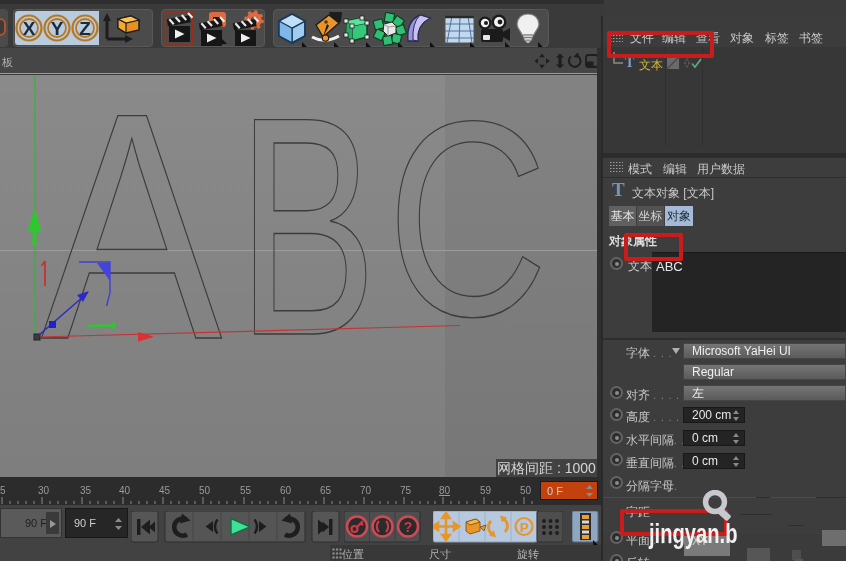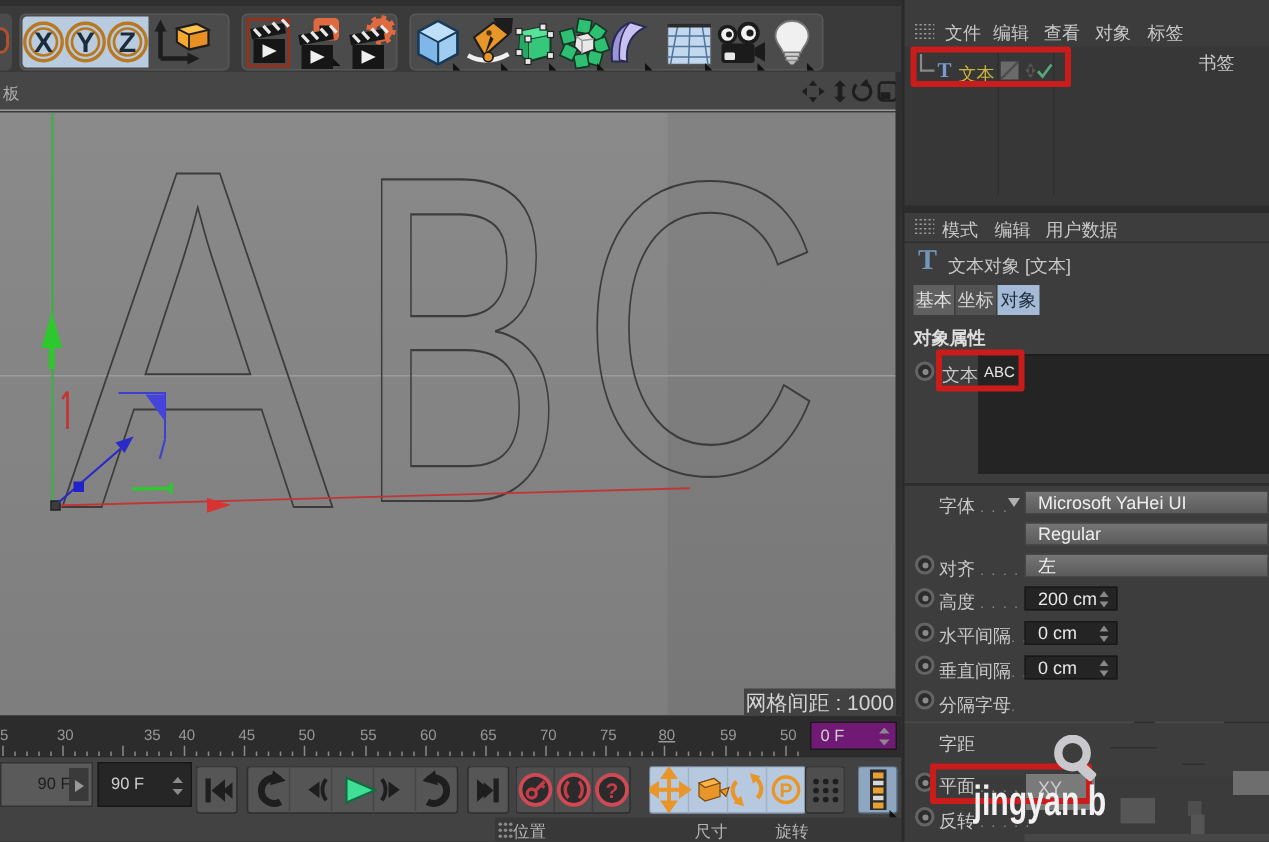--- a/index.html
+++ b/index.html
@@ -14,21 +14,21 @@
 #vdark{left:445px;top:0;width:156px;height:402px;background:rgba(0,0,0,0.05);}
 #horizon{left:0;top:175px;width:601px;height:1px;background:#9c9c9c;}
 #gridchip{left:496px;top:384px;width:101px;height:18px;background:#424242;color:#d4d4d4;font-size:14px;text-align:center;line-height:18px;}
 
 #ruler{left:0;top:477px;width:601px;height:28px;background:#2c2c2c;color:#9a9a9a;font-size:10px;}
 
 #transport{left:0;top:505px;width:601px;height:56px;background:#424242;}
 
 #coordbar{left:330px;top:545px;width:271px;height:16px;background:#383838;color:#b5b5b5;font-size:11px;}
 
-#rpanel{left:601px;top:0;width:245px;height:518px;background:#3d3d3d;}
+#rpanel{left:601px;top:16px;width:245px;height:518px;background:#3d3d3d;}
 .menurow{color:#c8c8c8;font-size:12px;}
 
 .redbox{position:absolute;border:4px solid #cb1c1c;border-radius:2px;}
 .radio{width:13px;height:13px;border-radius:50%;background:#2d2d2d;border:2px solid #646464;}
 .radio::after{content:"";position:absolute;left:2.5px;top:2.5px;width:4px;height:4px;border-radius:50%;background:#8a8a8a;}
 .lbl{color:#c8c8c8;font-size:12px;}
 .dots{color:#8a8a8a;font-size:10px;letter-spacing:1px;}
 .fieldL{height:16px;background:linear-gradient(#757575,#5b5b5b);border:1px solid #454545;color:#efefef;font-size:12px;padding:0 0 0 8px;line-height:15px;}
 .fieldD{height:16px;background:#242424;border:1px solid #181818;color:#e8e8e8;font-size:12px;padding:0 0 0 8px;line-height:15px;}
 .spin{position:absolute;right:3px;top:2px;width:9px;height:11px;background:
@@ -249,39 +249,39 @@
     <path d="M89 216 L77 220 L83 227 Z" fill="#2a2ac8"></path>
     <rect x="49" y="246" width="7" height="7" fill="#2222cc"></rect>
 
     <path d="M88 251 L114 250.5 M114 247 L114 254" stroke="#2ec82e" stroke-width="2.4" fill="none"></path>
   </svg>
   <div class="abs" id="gridchip">网格间距 : 1000 cm</div>
 </div>
 <div class="abs" id="ruler">
   <div class="abs" style="left:0px;top:8px;">5</div>
   <div class="abs" style="left:38px;top:8px;">30</div>
-      <div class="abs" style="left:96px;top:8px;">35</div>
+      <div class="abs" style="left:80px;top:8px;">35</div>
   <div class="abs" style="left:119px;top:8px;">40</div>
       <div class="abs" style="left:159px;top:8px;">45</div>
   <div class="abs" style="left:199px;top:8px;">50</div>
       <div class="abs" style="left:240px;top:8px;">55</div>
   <div class="abs" style="left:280px;top:8px;">60</div>
       <div class="abs" style="left:320px;top:8px;">65</div>
   <div class="abs" style="left:360px;top:8px;">70</div>
       <div class="abs" style="left:400px;top:8px;">75</div>
   <div class="abs" style="left:439px;top:8px;text-decoration:underline;">80</div>
       <div class="abs" style="left:480px;top:8px;">59</div>
   <div class="abs" style="left:520px;top:8px;">50</div>
   <svg class="abs" style="left:0;top:20px" width="536" height="8" viewBox="0 0 536 8">
     <g stroke="#8a8a8a" stroke-width="1">
       <path d="M2 0 V7 M42 0 V7 M82 0 V7 M123 0 V7 M163 0 V7 M203 0 V7 M244 0 V7 M284 0 V7 M324 0 V7 M364 0 V7 M404 0 V7 M443 0 V7 M484 0 V7 M524 0 V7"></path>
       <path d="M10 4 V7 M18 4 V7 M26 4 V7 M34 4 V7 M50 4 V7 M58 4 V7 M66 4 V7 M74 4 V7 M90 4 V7 M98 4 V7 M106 4 V7 M114 4 V7 M131 4 V7 M139 4 V7 M147 4 V7 M155 4 V7 M171 4 V7 M179 4 V7 M187 4 V7 M195 4 V7 M211 4 V7 M219 4 V7 M227 4 V7 M235 4 V7 M252 4 V7 M260 4 V7 M268 4 V7 M276 4 V7 M292 4 V7 M300 4 V7 M308 4 V7 M316 4 V7 M332 4 V7 M340 4 V7 M348 4 V7 M356 4 V7 M372 4 V7 M380 4 V7 M388 4 V7 M396 4 V7 M412 4 V7 M420 4 V7 M428 4 V7 M435 4 V7 M451 4 V7 M459 4 V7 M467 4 V7 M475 4 V7 M492 4 V7 M500 4 V7 M508 4 V7 M516 4 V7 M532 4 V7"></path>
     </g>
   </svg>
-  <div class="abs" style="left:540px;top:4px;width:58px;height:19px;background:#701a75;border:1px solid #1a1a1a;color:#cfcfcf;font-size:11px;line-height:18px;padding-left:6px;">0 F
+  <div class="abs" style="left:540px;top:4px;width:58px;height:19px;background:#c2410c;border:1px solid #1a1a1a;color:#cfcfcf;font-size:11px;line-height:18px;padding-left:6px;">0 F
     <svg class="abs" style="right:3px;top:3px" width="9" height="12" viewBox="0 0 9 12">
           <path d="M4.5 0 L8 4 L1 4 Z M4.5 12 L8 8 L1 8 Z" fill="#8a8a8a"></path>
         </svg>
   </div>
 </div>
 <div class="abs" id="transport">
 
   <div class="abs" style="left:0;top:3px;width:62px;height:30px;background:#5a5a5a;border:1px solid #333;color:#1e1e1e;font-size:11px;line-height:28px;padding-left:24px;">90 F
     <div class="abs" style="right:2px;top:3px;width:13px;height:22px;background:#3a3a3a;"></div>
     <svg class="abs" style="right:4px;top:11px" width="8" height="8" viewBox="0 0 8 8">
@@ -424,39 +424,39 @@
           <circle cx="8.5" cy="1.5" r="1.2"></circle>
           <circle cx="1.5" cy="5.5" r="1.2"></circle>
           <circle cx="5" cy="5.5" r="1.2"></circle>
           <circle cx="8.5" cy="5.5" r="1.2"></circle>
           <circle cx="1.5" cy="9.5" r="1.2"></circle>
           <circle cx="5" cy="9.5" r="1.2"></circle>
           <circle cx="8.5" cy="9.5" r="1.2"></circle>
         </g>
       </svg>
   <div class="abs" style="left:12px;top:2px;">位置</div>
-  <div class="abs" style="left:99px;top:2px;margin-left:34px;">尺寸</div>
+  <div class="abs" style="left:99px;top:2px;">尺寸</div>
   <div class="abs" style="left:187px;top:2px;">旋转</div>
 </div>
 <div class="abs" id="rpanel">
   <div class="abs" style="left:0;top:0;width:2px;height:561px;background:#2a2a2a;z-index:5;"></div>
 
   <div class="abs" style="left:0;top:0;width:245px;height:137px;background:#373737;"></div>
   <div class="abs" style="left:0;top:0;width:245px;height:31px;background:#3c3c3c;"></div>
   <svg class="abs" style="left:9px;top:15px" width="13" height="13" viewBox="0 0 13 13">
         <g stroke="#9a9a9a" stroke-width="1">
           <path d="M0 1.5 h13 M0 4.5 h13 M0 7.5 h13 M0 10.5 h13" stroke-dasharray="1.5 1.5"></path>
         </g>
       </svg>
   <div class="abs menurow" style="left:29px;top:14px;">文件</div>
   <div class="abs menurow" style="left:61px;top:14px;">编辑</div>
   <div class="abs menurow" style="left:95px;top:14px;">查看</div>
   <div class="abs menurow" style="left:129px;top:14px;">对象</div>
   <div class="abs menurow" style="left:164px;top:14px;">标签</div>
-  <div class="abs menurow" style="left:198px;top:14px;margin-top:20px;">书签</div>
+  <div class="abs menurow" style="left:198px;top:14px;">书签</div>
 
   <div class="abs" style="left:64px;top:31px;width:1px;height:99px;background:#2f2f2f;"></div>
   <div class="abs" style="left:101px;top:31px;width:1px;height:99px;background:#2f2f2f;"></div>
 
   <svg class="abs" style="left:12px;top:36px" width="95" height="18" viewBox="0 0 95 18">
     <path d="M1 0 V11 H10" stroke="#8a8a8a" stroke-width="1.5" fill="none"></path>
     <text x="12" y="15" font-size="14" font-weight="bold" fill="#7a9cd0" font-family="Liberation Serif">T</text>
   </svg>
   <div class="abs" style="left:38px;top:41px;color:#cdb63d;font-size:12px;">文本</div>
   <svg class="abs" style="left:66px;top:40px" width="40" height="14" viewBox="0 0 40 14">
@@ -485,21 +485,21 @@
   <div class="abs menurow" style="left:31px;top:169px;">文本对象 [文本]</div>
 
   <div class="abs" style="left:8px;top:190px;width:27px;height:20px;background:#606060;color:#e2e2e2;font-size:12px;text-align:center;line-height:20px;">基本</div>
   <div class="abs" style="left:36px;top:190px;width:27px;height:20px;background:#525252;color:#d2d2d2;font-size:12px;text-align:center;line-height:20px;">坐标</div>
   <div class="abs" style="left:64px;top:190px;width:28px;height:20px;background:#a4bad6;color:#1c2b3a;font-size:12px;text-align:center;line-height:20px;">对象</div>
   <div class="abs" style="left:8px;top:217px;color:#dedede;font-size:12px;font-weight:bold;">对象属性</div>
 
   <div class="abs" style="left:51px;top:236px;width:194px;height:80px;background:#242424;border-top:1px solid #1b1b1b;"></div>
   <div class="abs radio" style="left:9px;top:241px;"></div>
   <div class="abs" style="left:27px;top:242px;color:#c8c8c8;font-size:12px;">文本</div>
-  <div class="abs" style="left:55px;top:243px;color:#e6e6e6;font-size:10px;">ABC</div>
+  <div class="abs" style="left:55px;top:243px;color:#e6e6e6;font-size:13px;">ABC</div>
   <div class="abs" style="left:0;top:322px;width:245px;height:2px;background:#2e2e2e;"></div>
 
   <div class="abs lbl" style="left:25px;top:329px;">字体 <span class="dots">. . .</span></div>
   <svg class="abs" style="left:71px;top:332px" width="8" height="6" viewBox="0 0 8 6">
         <path d="M0 0 h8 l-4 6 Z" fill="#b0b0b0"></path>
       </svg>
   <div class="abs fieldL" style="left:82px;top:348px;width:163px;">Regular</div>
   <div class="abs fieldL" style="left:82px;top:327px;width:163px;">Microsoft YaHei UI</div>
   <div class="abs radio" style="left:9px;top:370px;"></div>
   <div class="abs lbl" style="left:25px;top:371px;">对齐 <span class="dots">. . . . .</span></div>

